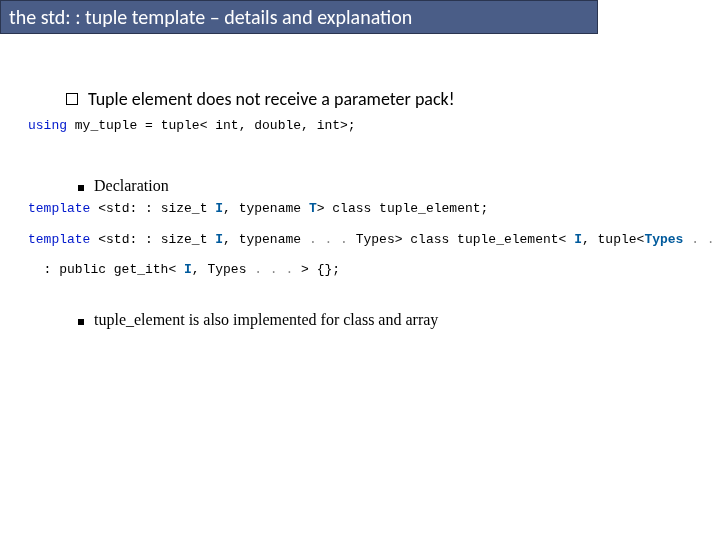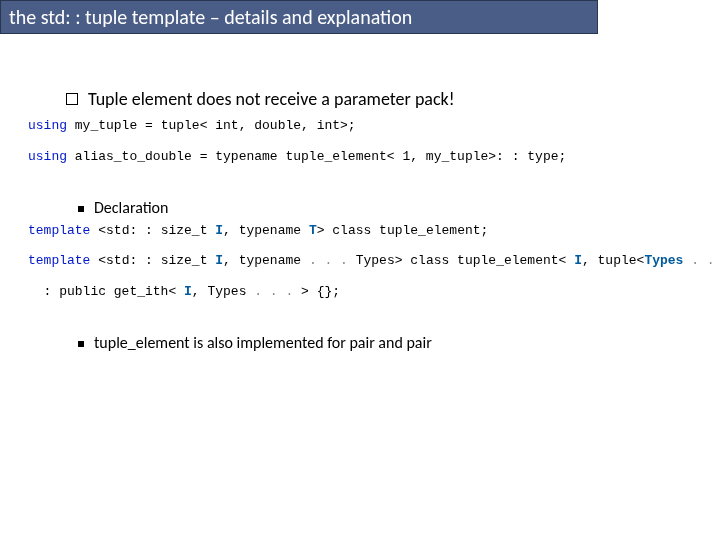--- a/index.html
+++ b/index.html
@@ -38,20 +38,21 @@
     flex: 0 0 auto;
     margin-top: 5px;
   }
   .sub-row {
     display: flex;
     align-items: flex-start;
     gap: 10px;
     margin-left: 68px;
     margin-bottom: 4px;
     font-size: 16px;
+    font-family: Liberation Serif, serif;
   }
   .sub-square {
     width: 6px;
     height: 6px;
     background: #000;
     flex: 0 0 auto;
     margin-top: 8px;
   }
   .code {
     font-family: "Consolas", "Courier New", monospace;
@@ -80,21 +81,20 @@
 
   <div class="bullet-row">
     <span class="bullet-box"></span>
     <span>Tuple element does not receive a parameter pack!</span>
   </div>
 
   <div class="code"><span class="kw">using</span><span> my_tuple = tuple&lt; int, double, int&gt;;</span></div>
 
   <div class="spacer-sm"></div>
 
-  <div class="code"><span class="kw">using</span><span> alias_to_double = typename tuple_element&lt; 1, my_tuple&gt;: : type;</span></div>
 
   <div class="spacer-lg"></div>
 
 
   <div class="sub-row">
     <span class="sub-square"></span>
     <span>Declaration</span>
   </div>
 
   <div class="code"><span class="kw">template</span><span> &lt;std: : size_t </span><span class="type">I</span><span>, typename </span><span class="type">T</span><span>&gt; class tuple_element;</span></div>
@@ -105,16 +105,16 @@
   <div class="code"><span class="kw">template</span><span> &lt;std: : size_t </span><span class="type">I</span><span>, typename </span><span class="punct">. . .</span><span> Types&gt; class tuple_element&lt; </span><span class="type">I</span><span>, tuple&lt;</span><span class="type">Types</span><span class="punct"> . . .</span></div>
 
   <div class="spacer-sm"></div>
 
   <div class="code"><span>  : public get_ith&lt; </span><span class="type">I</span><span>, Types </span><span class="punct">. . .</span><span> &gt; {};</span></div>
 
   <div class="spacer-lg"></div>
 
   <div class="sub-row">
     <span class="sub-square"></span>
-    <span>tuple_element is also implemented for pair and pair</span>
+    <span>tuple_element is also implemented for class and array</span>
   </div>
 
 </div>
 
 </body></html>

